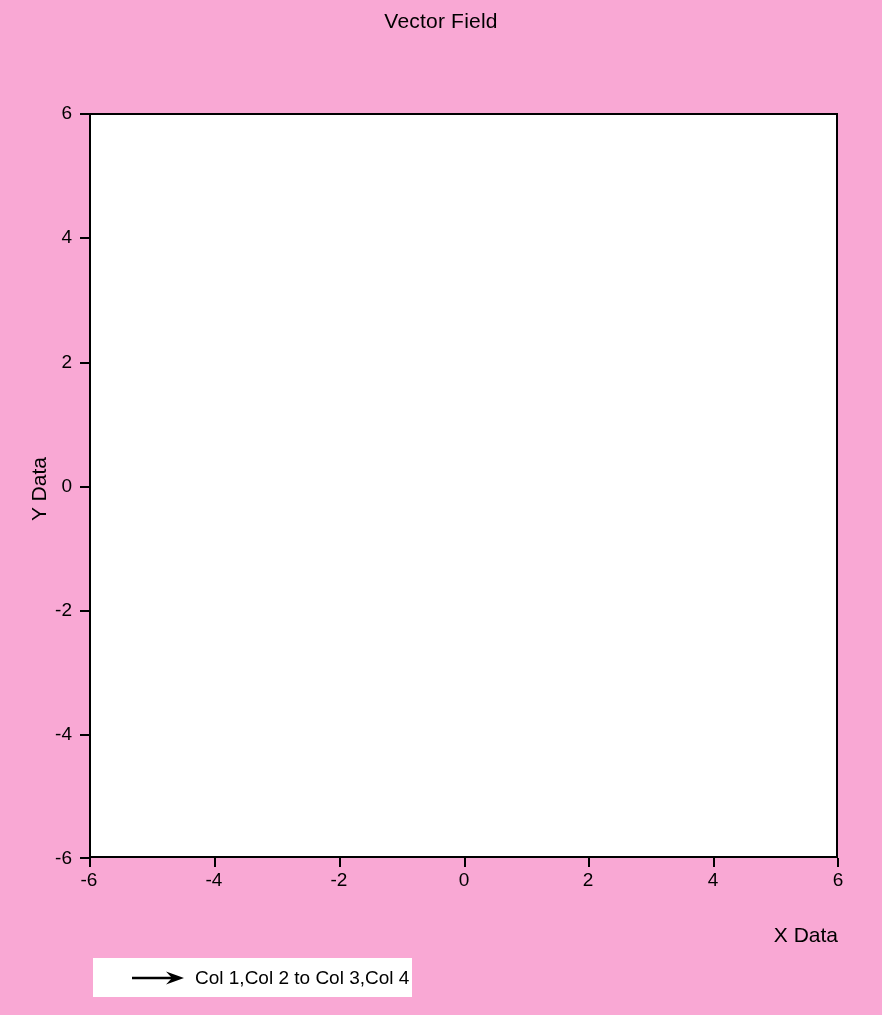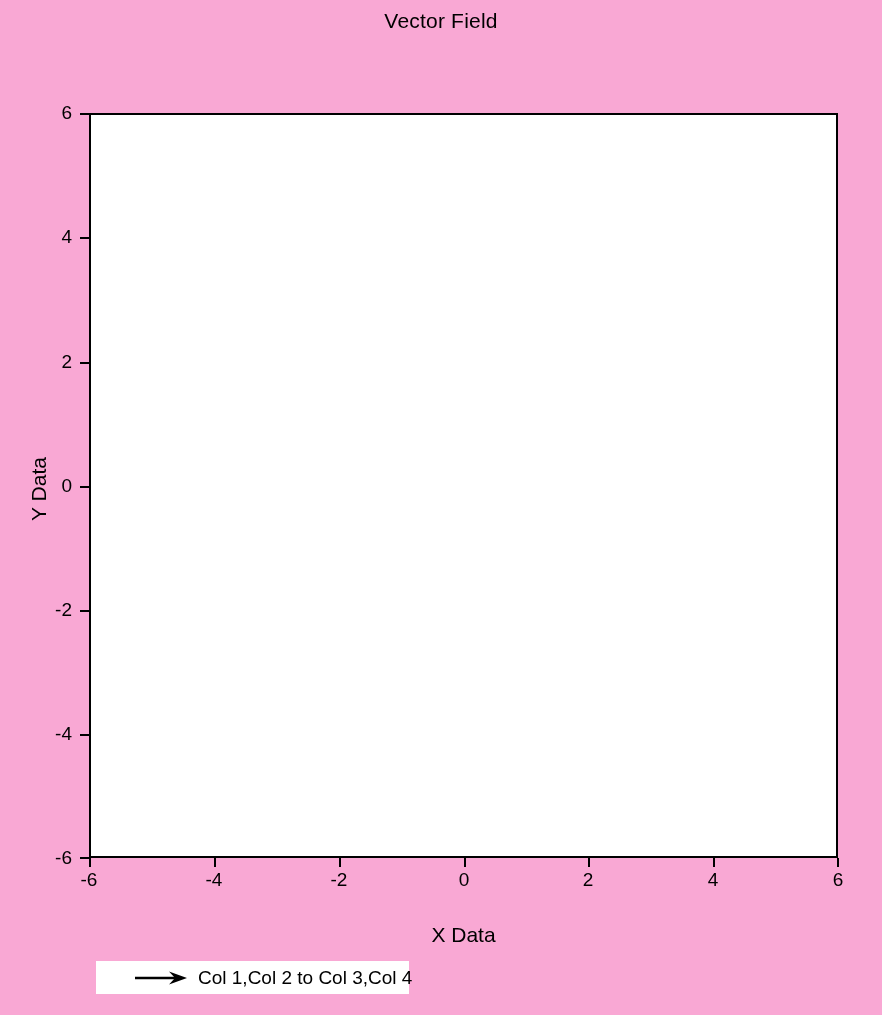--- a/index.html
+++ b/index.html
@@ -93,21 +93,21 @@
     color: #000000;
     white-space: nowrap;
   }
 
   
   #xaxis-label {
     position: absolute;
     left: 89px;
     top: 923px;
     width: 749px;
-    text-align: center;
+    text-align: right;
     font-size: 21px;
     color: #000000;
     white-space: nowrap;
   }
   #yaxis-label {
     position: absolute;
     left: -41px;
     top: 477px;
     width: 160px;
     text-align: center;
@@ -119,21 +119,21 @@
   }
 
   
   #legend {
     position: absolute;
     left: 90px;
     top: 955px;
     width: 325px;
     height: 45px;
     box-sizing: border-box;
-    border: 6px solid #f9a8d4;
+    border: 3px solid #f9a8d4;
     background: #ffffff;
     display: flex;
     align-items: center;
     padding-left: 28px;
   }
   #legend-entry {
     display: flex;
     align-items: center;
     height: 100%;
   }

